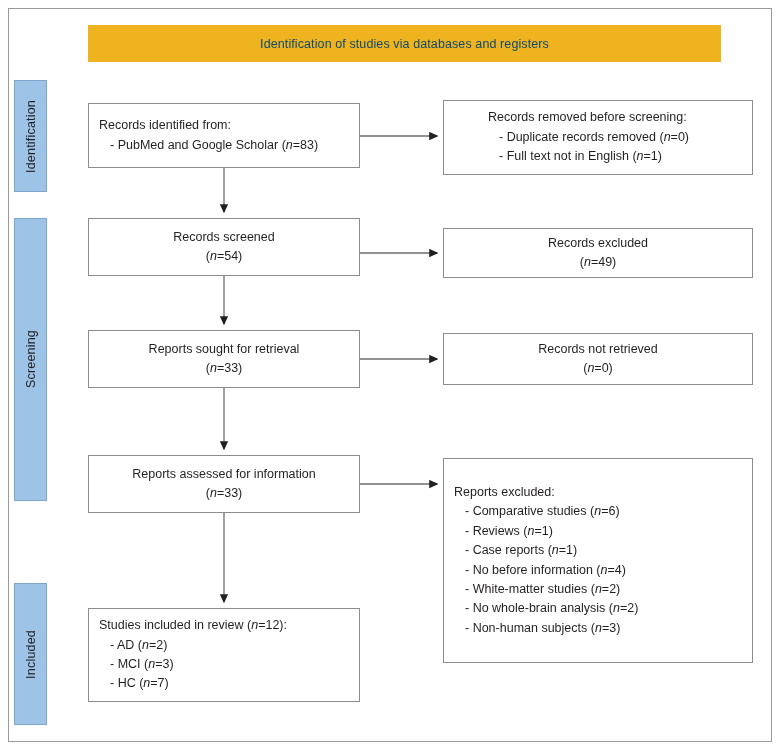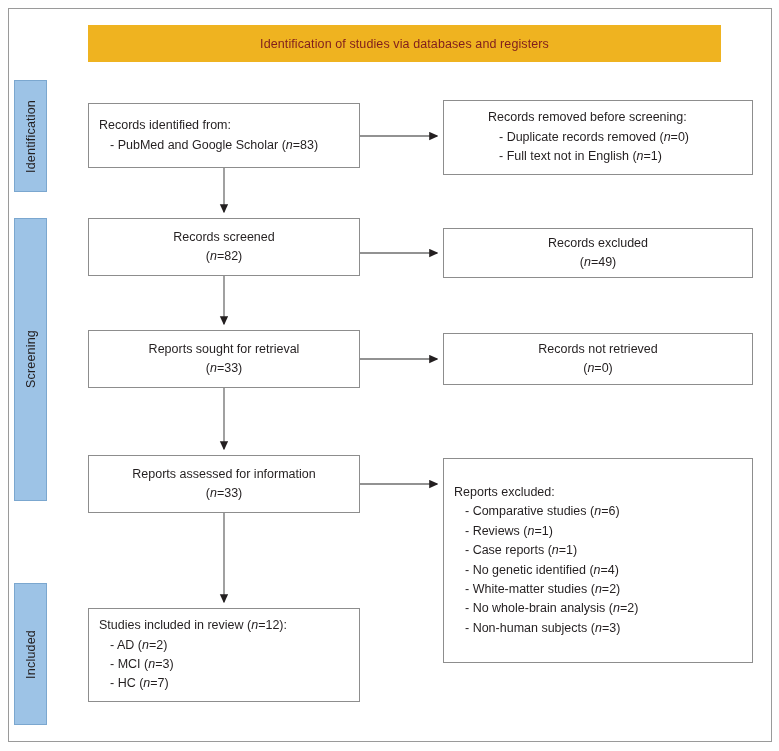--- a/index.html
+++ b/index.html
@@ -35,21 +35,21 @@
     width: 633px;
     height: 37px;
     background: #EFB320;
     display: flex;
     align-items: center;
     justify-content: center;
     box-sizing: border-box;
   }
   .banner-text {
     font-size: 12.5px;
-    color: #7f1d1d;
+    color: #0c4a6e;
     letter-spacing: 0.1px;
     white-space: nowrap;
   }
   
   .stage {
     position: absolute;
     left: 14px;
     width: 33px;
     background: #9DC3E6;
     border: 1px solid #7ba7cf;
@@ -177,21 +177,21 @@
       <div class="sub-line">
         <span>- Full text not in English (</span><span class="n-italic">n</span><span>=1)</span>
       </div>
     </div>
   </div>
 
   <div class="box center" id="box-screened">
     <div class="box-inner">
       <div>Records screened</div>
       <div>
-        <span>(</span><span class="n-italic">n</span><span>=82)</span>
+        <span>(</span><span class="n-italic">n</span><span>=54)</span>
       </div>
     </div>
   </div>
 
   <div class="box center" id="box-excluded-screen">
     <div class="box-inner">
       <div>Records excluded</div>
       <div>
         <span>(</span><span class="n-italic">n</span><span>=49)</span>
       </div>
@@ -231,21 +231,21 @@
       <div class="sub-line">
         <span>- Comparative studies (</span><span class="n-italic">n</span><span>=6)</span>
       </div>
       <div class="sub-line">
         <span>- Reviews (</span><span class="n-italic">n</span><span>=1)</span>
       </div>
       <div class="sub-line">
         <span>- Case reports (</span><span class="n-italic">n</span><span>=1)</span>
       </div>
       <div class="sub-line">
-        <span>- No genetic identified (</span><span class="n-italic">n</span><span>=4)</span>
+        <span>- No before information (</span><span class="n-italic">n</span><span>=4)</span>
       </div>
       <div class="sub-line">
         <span>- White-matter studies (</span><span class="n-italic">n</span><span>=2)</span>
       </div>
       <div class="sub-line">
         <span>- No whole-brain analysis (</span><span class="n-italic">n</span><span>=2)</span>
       </div>
       <div class="sub-line">
         <span>- Non-human subjects (</span><span class="n-italic">n</span><span>=3)</span>
       </div>

